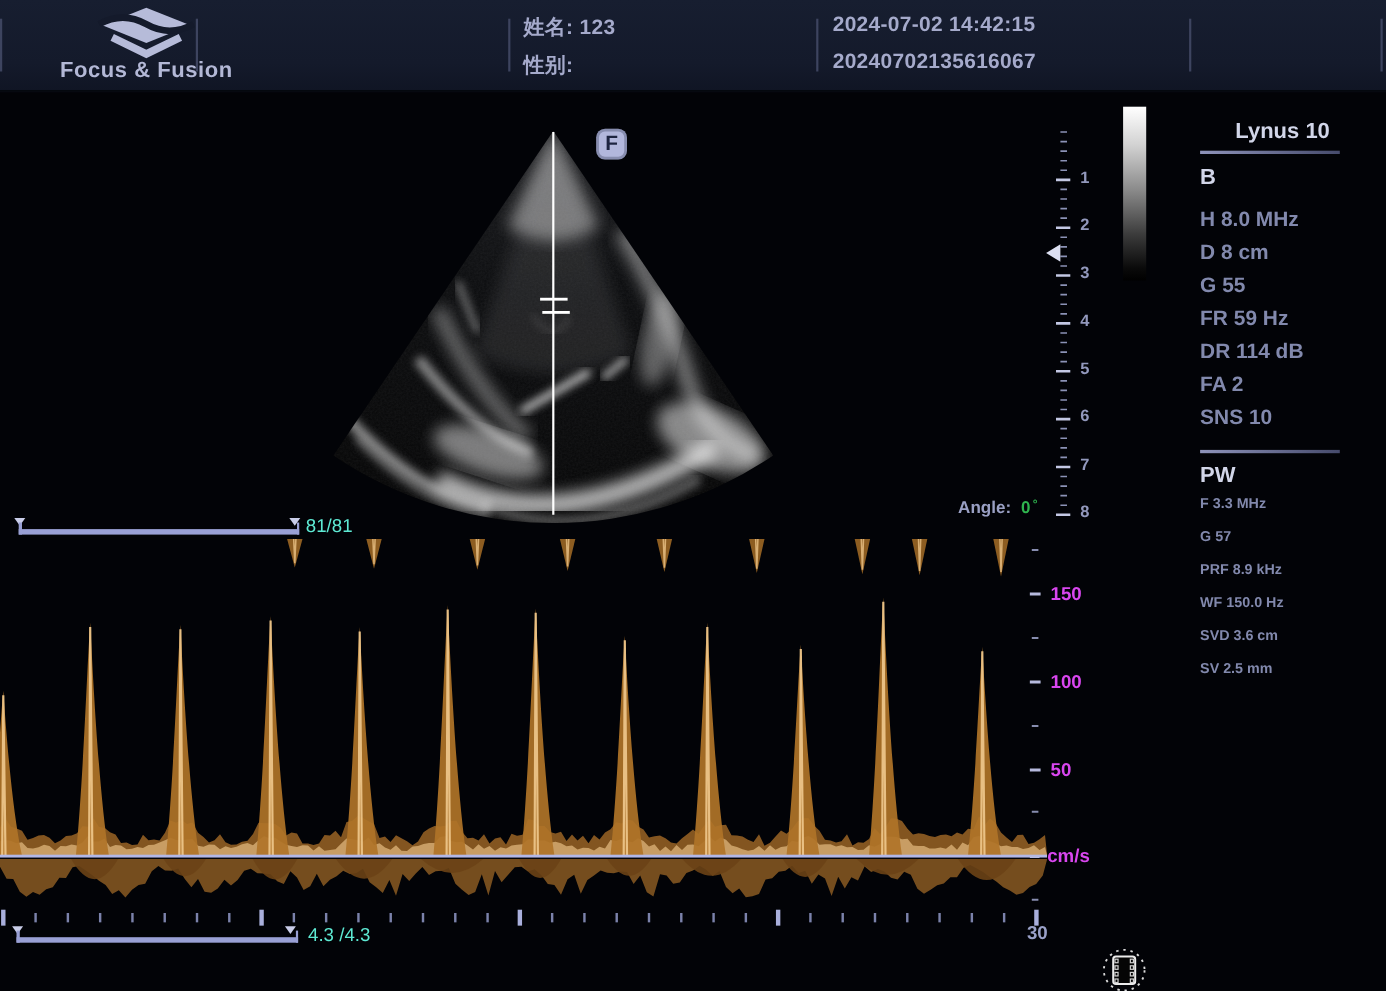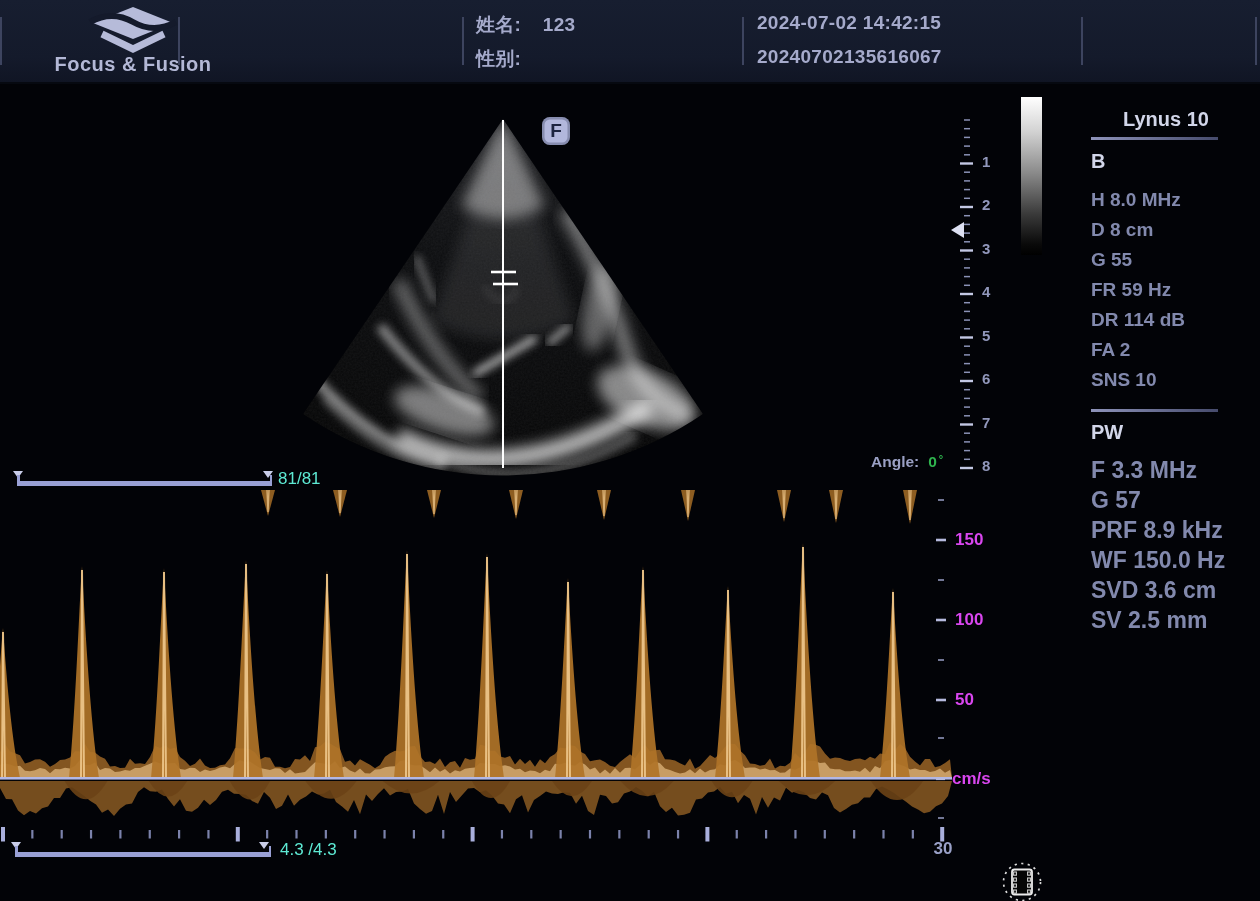--- a/index.html
+++ b/index.html
@@ -79,21 +79,21 @@
         <path d="M52 32 L83 47 L114 32" stroke="#b6bbd9" stroke-width="7" fill="none"></path>
       </svg>
       <div class="brand-text">Focus &amp; Fusion</div>
     </div>
     <div class="tb-sep" style="left:178px;"></div>
     <div class="tb-sep" style="left:462px;"></div>
 
     <div class="tb-block" style="left:476px; width:260px;">
       <div class="tb-row row1">
         <span>姓名:</span>
-        <span style="margin-left:16px;">123</span>
+        <span style="margin-left:0;">123</span>
       </div>
       <div class="tb-row row2">
         <span>性别:</span>
         <span style="margin-left:12px;"></span>
       </div>
     </div>
 
     <div class="tb-sep" style="left:742px;"></div>
     <div class="tb-block" style="left:757px; width:310px;">
       <div class="tb-row row1">2024-07-02  14:42:15</div>
@@ -374,21 +374,21 @@
       <div>D 8 cm</div>
       <div>G 55</div>
       <div>FR 59 Hz</div>
       <div>DR 114 dB</div>
       <div>FA 2</div>
       <div>SNS 10</div>
     </div>
 
     <div style="position:absolute; left:1091px; top:409px; width:127px; height:3px; background:linear-gradient(90deg,#8e93ba,#464b6c);"></div>
     <div style="position:absolute; left:1091px; top:421px; font-size:20px; font-weight:bold; color:#d2d6e9;">PW</div>
-    <div style="position:absolute; left:1091px; top:455px; font-size:23px; font-weight:bold; color:#8289ad; line-height:30px;">
+    <div style="position:absolute; left:1091px; top:443px; font-size:13px; font-weight:bold; color:#8289ad; line-height:30px;">
       <div>F 3.3 MHz</div>
       <div>G 57</div>
       <div>PRF 8.9 kHz</div>
       <div>WF 150.0 Hz</div>
       <div>SVD 3.6 cm</div>
       <div>SV 2.5 mm</div>
     </div>
   </div>
 
 </div>

